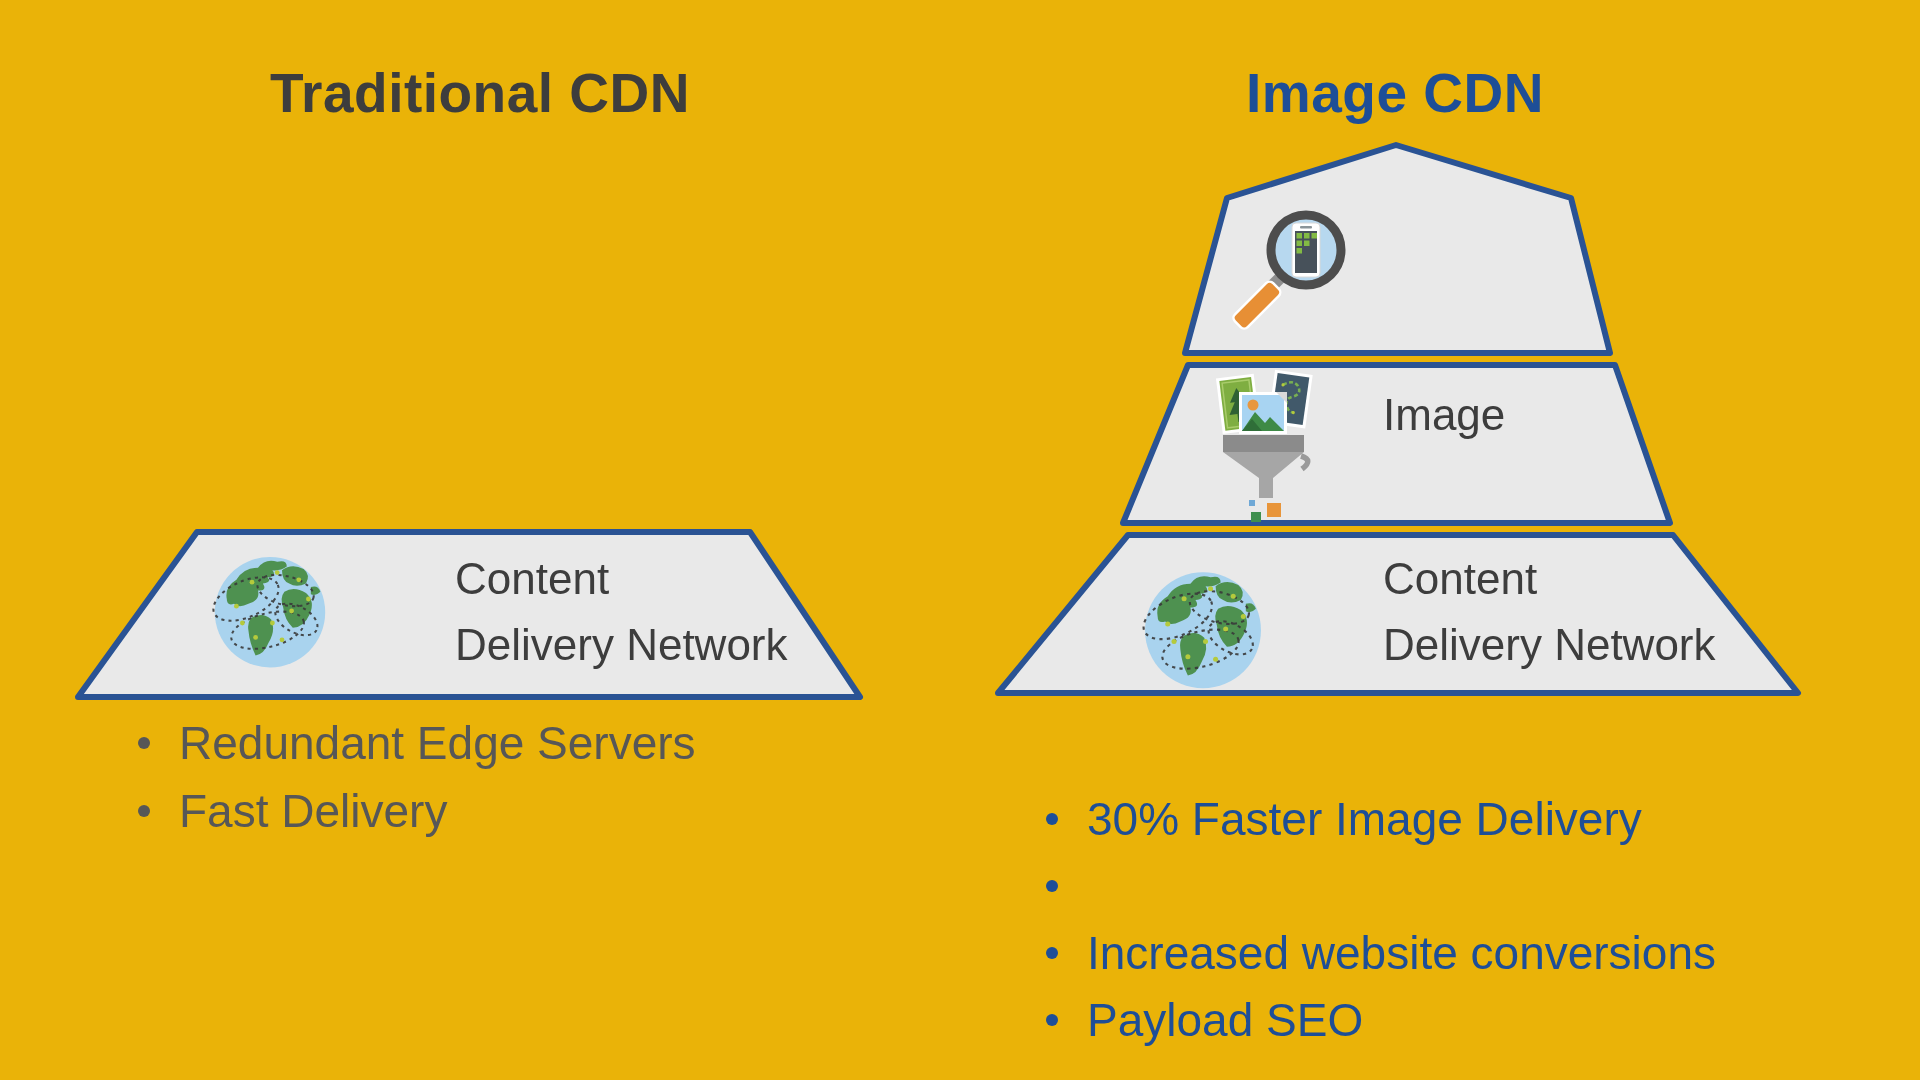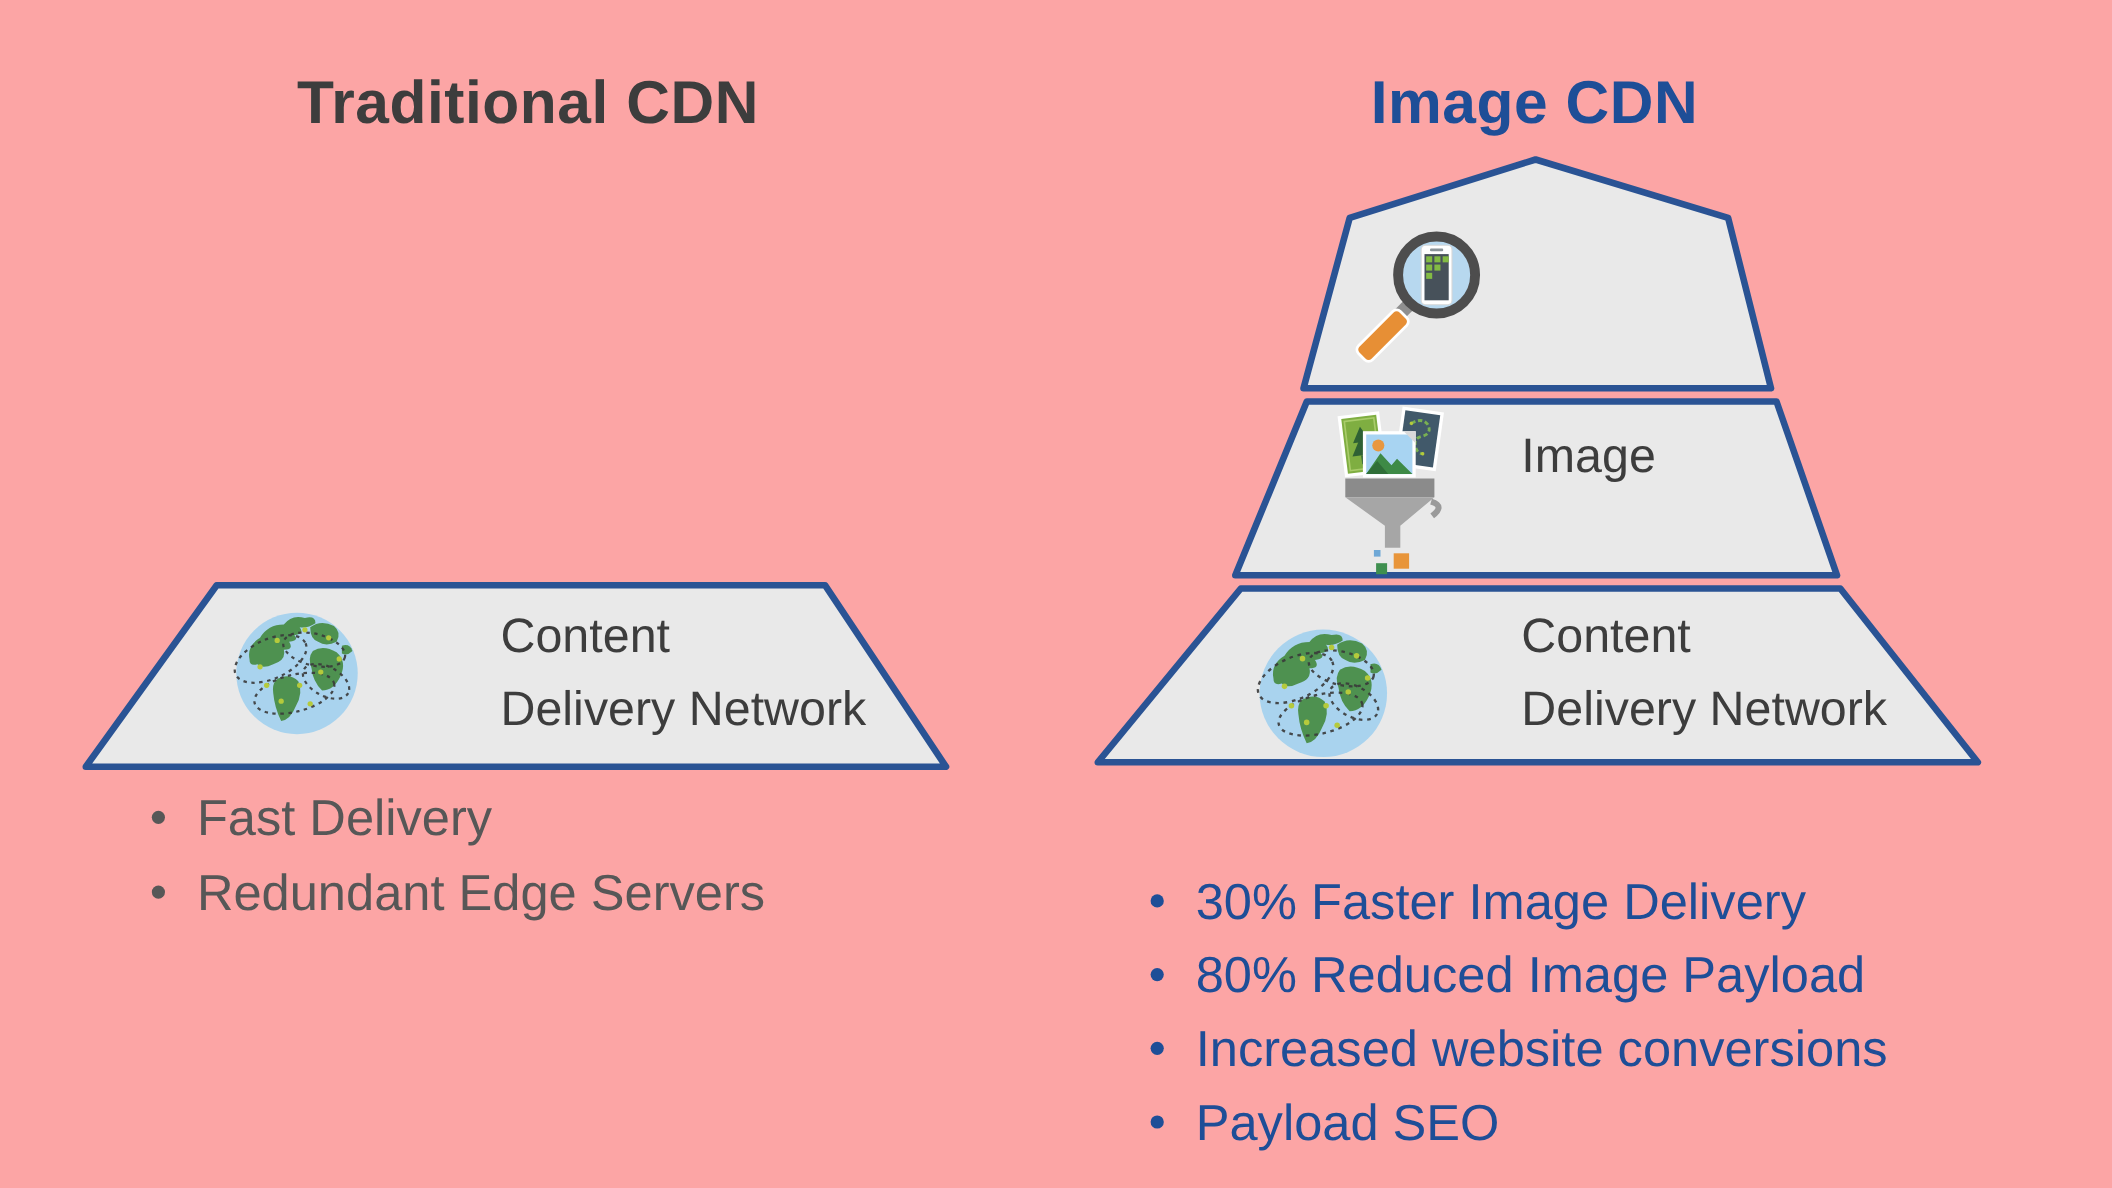--- a/index.html
+++ b/index.html
@@ -5,21 +5,21 @@
   :root{
     --accent-blue:#2a5394;
     --text-blue:#1e4e97;
     --panel-gray:#e9e9e9;
     --text-dark:#3d3d3d;
     --text-gray:#575757;
   }
   *{margin:0;padding:0;box-sizing:border-box;}
   html,body{background:#ffffff;}
   body{font-family:"Liberation Sans","DejaVu Sans",sans-serif;}
-  .canvas{position:relative;width:1920px;height:1080px;background:#fca5a5;overflow:hidden;}
+  .canvas{position:relative;width:1920px;height:1080px;background:#eab308;overflow:hidden;}
 
   .title{position:absolute;top:58px;width:700px;text-align:center;
          font-size:55px;font-weight:bold;letter-spacing:0.5px;line-height:70px;}
   .title.left{left:130px;color:var(--text-dark);}
   .title.right{left:1045px;color:var(--text-blue);text-align:center;}
 
   svg.shapes{position:absolute;left:0;top:0;width:1920px;height:1080px;}
   .panel{fill:var(--panel-gray);stroke:var(--accent-blue);stroke-width:6;stroke-linejoin:round;}
 
   .icon{position:absolute;overflow:visible;}
@@ -161,36 +161,35 @@
     <use href="#globe-shape"></use>
   </svg>
   <div class="layer-label label-img-cdn">
     <div>Content</div>
     <div>Delivery Network</div>
   </div>
 
   <ul class="benefits left-list">
     <li>
         <span class="dot"></span>
-        <span>Fast Delivery</span>
+        <span>Redundant Edge Servers</span>
       </li>
     <li>
         <span class="dot"></span>
-        <span>Redundant Edge Servers</span>
+        <span>Fast Delivery</span>
       </li>
   </ul>
 
   <ul class="benefits right-list">
     <li>
         <span class="dot"></span>
         <span>30% Faster Image Delivery</span>
       </li>
     <li>
         <span class="dot"></span>
-        <span>80% Reduced Image Payload</span>
       </li>
     <li>
         <span class="dot"></span>
         <span>Increased website conversions</span>
       </li>
     <li>
         <span class="dot"></span>
         <span>Payload SEO</span>
       </li>
   </ul>

